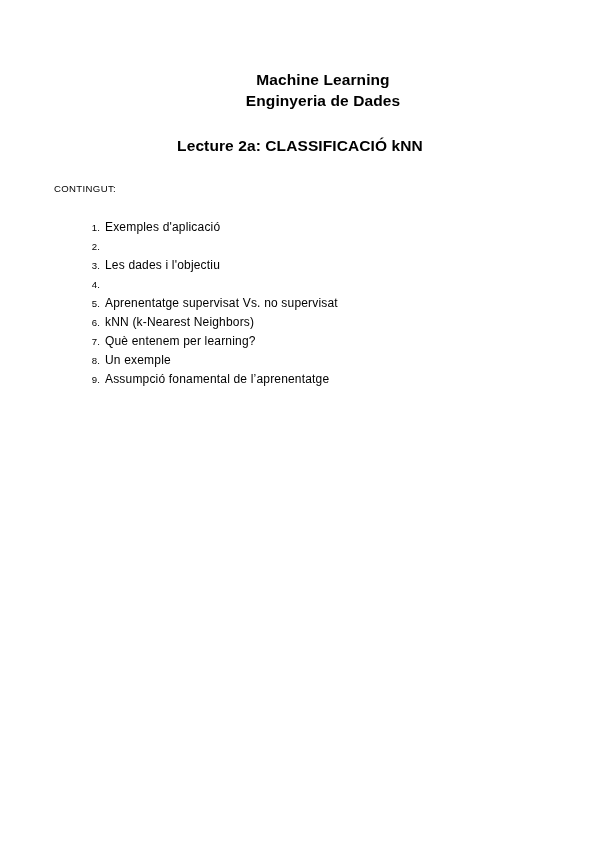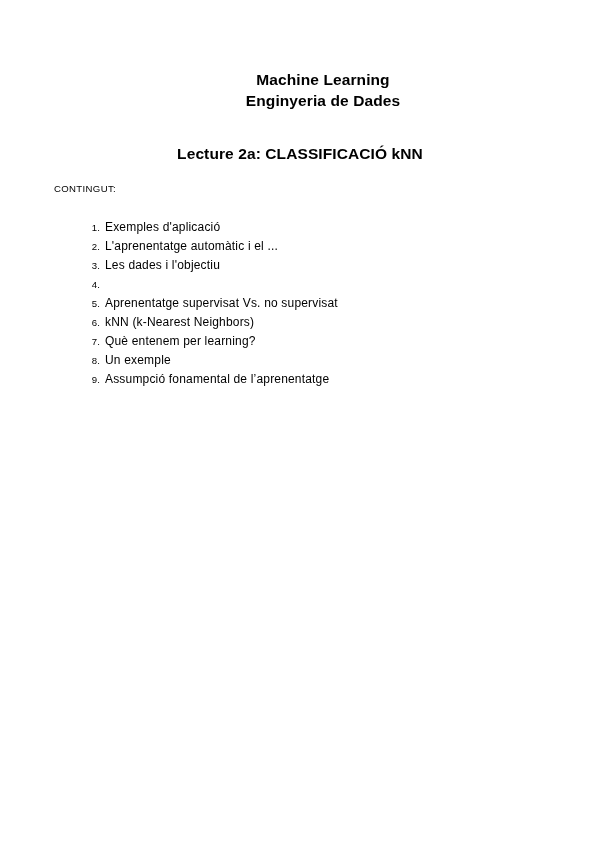--- a/index.html
+++ b/index.html
@@ -35,21 +35,21 @@
     font-size: 15.5px;
     font-weight: bold;
     line-height: 21px;
     letter-spacing: 0.1px;
     color: #000000;
     padding-left: 46px;
   }
 
   .subtitle-block {
     position: absolute;
-    top: 144px;
+    top: 136px;
     left: 0;
     width: 600px;
     text-align: center;
   }
 
   .subtitle-line {
     display: block;
     font-size: 15.5px;
     font-weight: bold;
     line-height: 20px;
@@ -123,21 +123,20 @@
 
   <div class="contents-label">CONTINGUT:</div>
 
   <ol class="toc-list">
     <li class="toc-item">
       <span class="toc-num">1.</span>
       <span class="toc-text">Exemples d'aplicació</span>
     </li>
     <li class="toc-item">
       <span class="toc-num">2.</span>
-      <span class="toc-text">L'aprenentatge automàtic i el ...</span>
     </li>
     <li class="toc-item">
       <span class="toc-num">3.</span>
       <span class="toc-text">Les dades i l'objectiu</span>
     </li>
     <li class="toc-item">
       <span class="toc-num">4.</span>
     </li>
     <li class="toc-item">
       <span class="toc-num">5.</span>

